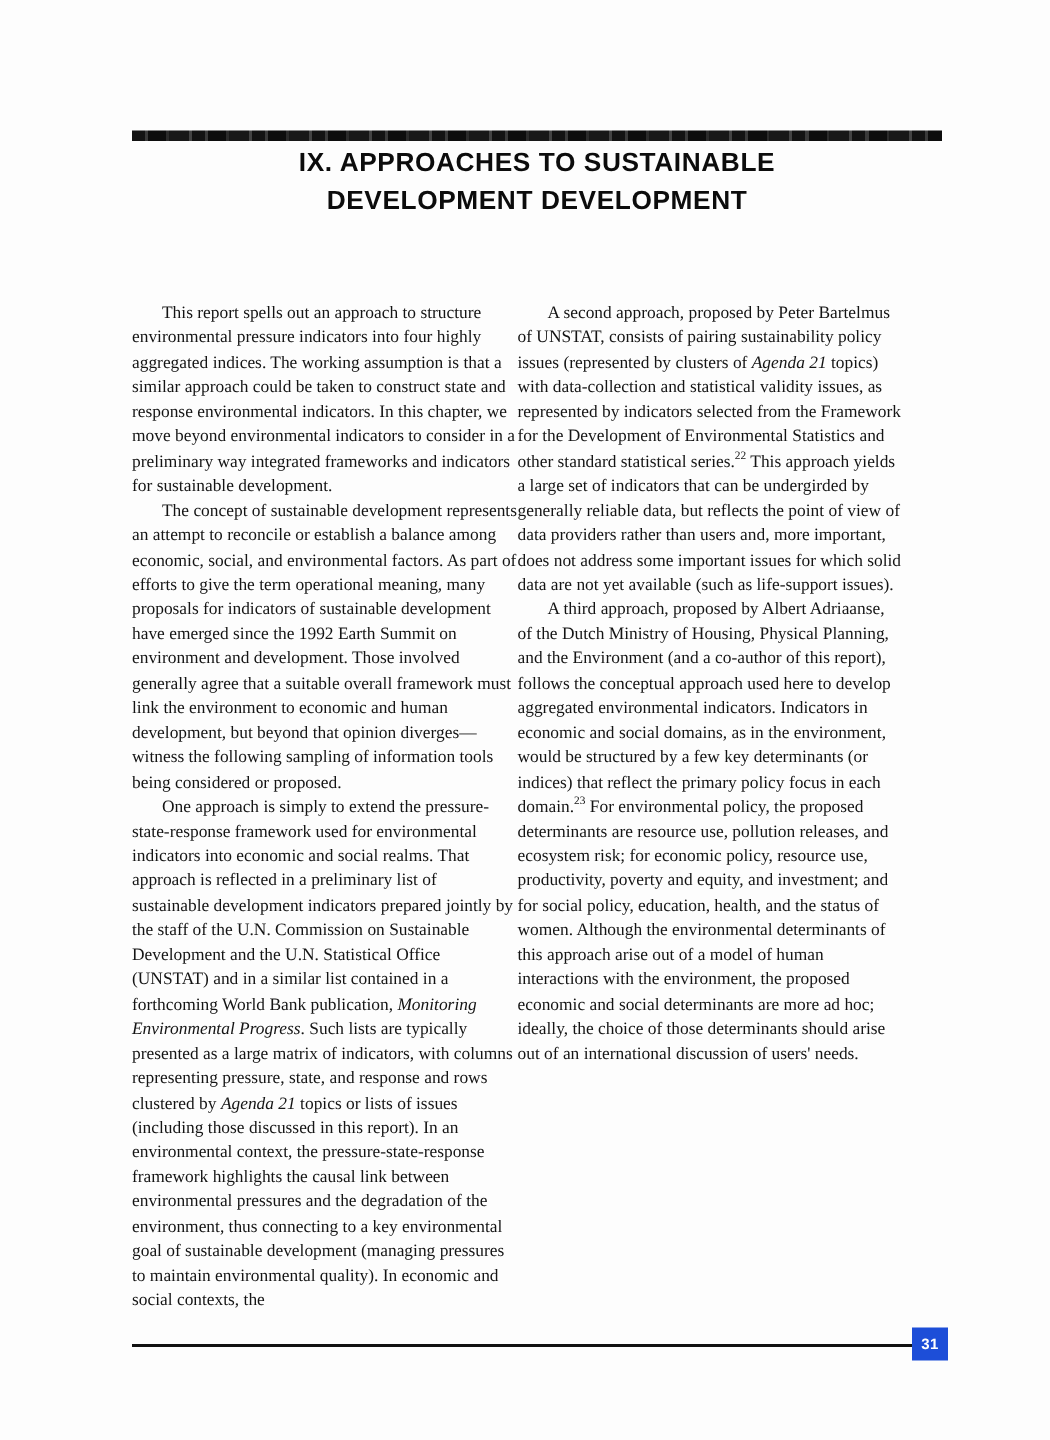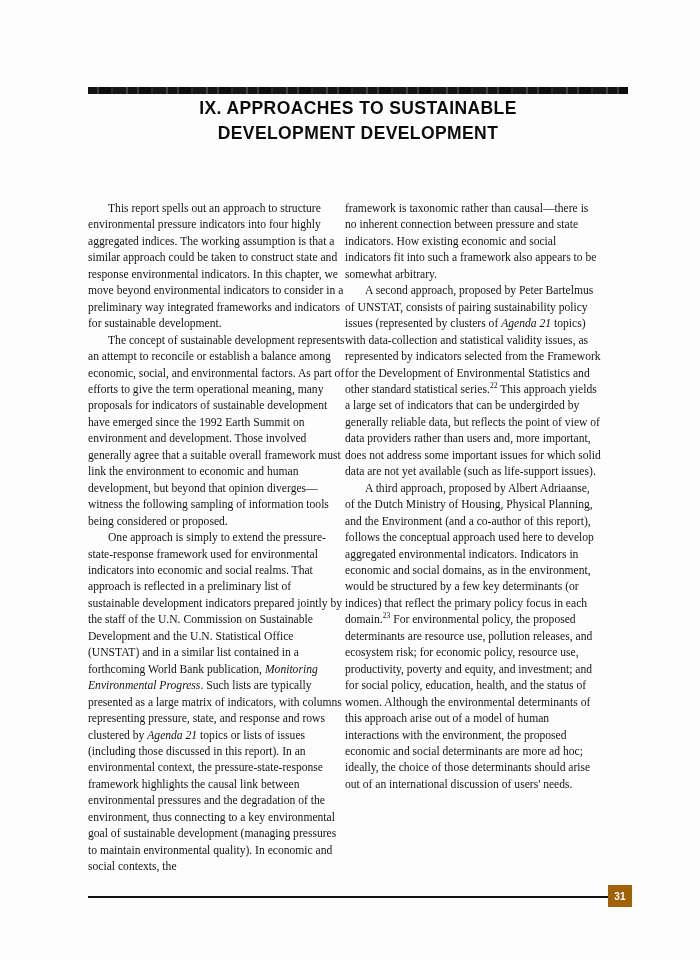--- a/index.html
+++ b/index.html
@@ -94,21 +94,21 @@
     width: 524px;
     height: 1.6px;
     background: #111;
   }
   .page-badge {
     position: absolute;
     left: 608px;
     top: 885px;
     width: 24px;
     height: 22px;
-    background: #a16207;
+    background: #1d4ed8;
     color: #ffffff;
     font-family: "Liberation Sans", "DejaVu Sans", sans-serif;
     font-weight: bold;
     font-size: 10px;
     display: flex;
     align-items: center;
     justify-content: center;
     letter-spacing: 0.3px;
   }
 </style>
@@ -126,21 +126,20 @@
 
   <div class="columns">
 
     <div class="col">
       <p>This report spells out an approach to structure environmental pressure indicators into four highly aggregated indices. The working assumption is that a similar approach could be taken to construct state and response environmental indicators. In this chapter, we move beyond environmental indicators to consider in a preliminary way integrated frameworks and indicators for sustainable development.</p>
       <p>The concept of sustainable development represents an attempt to reconcile or establish a balance among economic, social, and environmental factors. As part of efforts to give the term operational meaning, many proposals for indicators of sustainable development have emerged since the 1992 Earth Summit on environment and development. Those involved generally agree that a suitable overall framework must link the environment to economic and human development, but beyond that opinion diverges—witness the following sampling of information tools being considered or proposed.</p>
       <p><span>One approach is simply to extend the pressure-state-response framework used for environmental indicators into economic and social realms. That approach is reflected in a preliminary list of sustainable development indicators prepared jointly by the staff of the U.N. Commission on Sustainable Development and the U.N. Statistical Office (UNSTAT) and in a similar list contained in a forthcoming World Bank publication, </span><i>Monitoring Environmental Progress</i><span>. Such lists are typically presented as a large matrix of indicators, with columns representing pressure, state, and response and rows clustered by </span><i>Agenda 21</i><span> topics or lists of issues (including those discussed in this report). In an environmental context, the pressure-state-response framework highlights the causal link between environmental pressures and the degradation of the environment, thus connecting to a key environmental goal of sustainable development (managing pressures to maintain environmental quality). In economic and social contexts, the</span></p>
     </div>
 
     <div class="col">
-      <p class="cont">framework is taxonomic rather than causal—there is no inherent connection between pressure and state indicators. How existing economic and social indicators fit into such a framework also appears to be somewhat arbitrary.</p>
       <p><span>A second approach, proposed by Peter Bartelmus of UNSTAT, consists of pairing sustainability policy issues (represented by clusters of </span><i>Agenda 21</i><span> topics) with data-collection and statistical validity issues, as represented by indicators selected from the Framework for the Development of Environmental Statistics and other standard statistical series.</span><sup>22</sup><span> This approach yields a large set of indicators that can be undergirded by generally reliable data, but reflects the point of view of data providers rather than users and, more important, does not address some important issues for which solid data are not yet available (such as life-support issues).</span></p>
       <p><span>A third approach, proposed by Albert Adriaanse, of the Dutch Ministry of Housing, Physical Planning, and the Environment (and a co-author of this report), follows the conceptual approach used here to develop aggregated environmental indicators. Indicators in economic and social domains, as in the environment, would be structured by a few key determinants (or indices) that reflect the primary policy focus in each domain.</span><sup>23</sup><span> For environmental policy, the proposed determinants are resource use, pollution releases, and ecosystem risk; for economic policy, resource use, productivity, poverty and equity, and investment; and for social policy, education, health, and the status of women. Although the environmental determinants of this approach arise out of a model of human interactions with the environment, the proposed economic and social determinants are more ad hoc; ideally, the choice of those determinants should arise out of an international discussion of users' needs.</span></p>
     </div>
 
   </div>
 
   <div class="footer-rule"></div>
   <div class="page-badge">31</div>
 
 </div>

